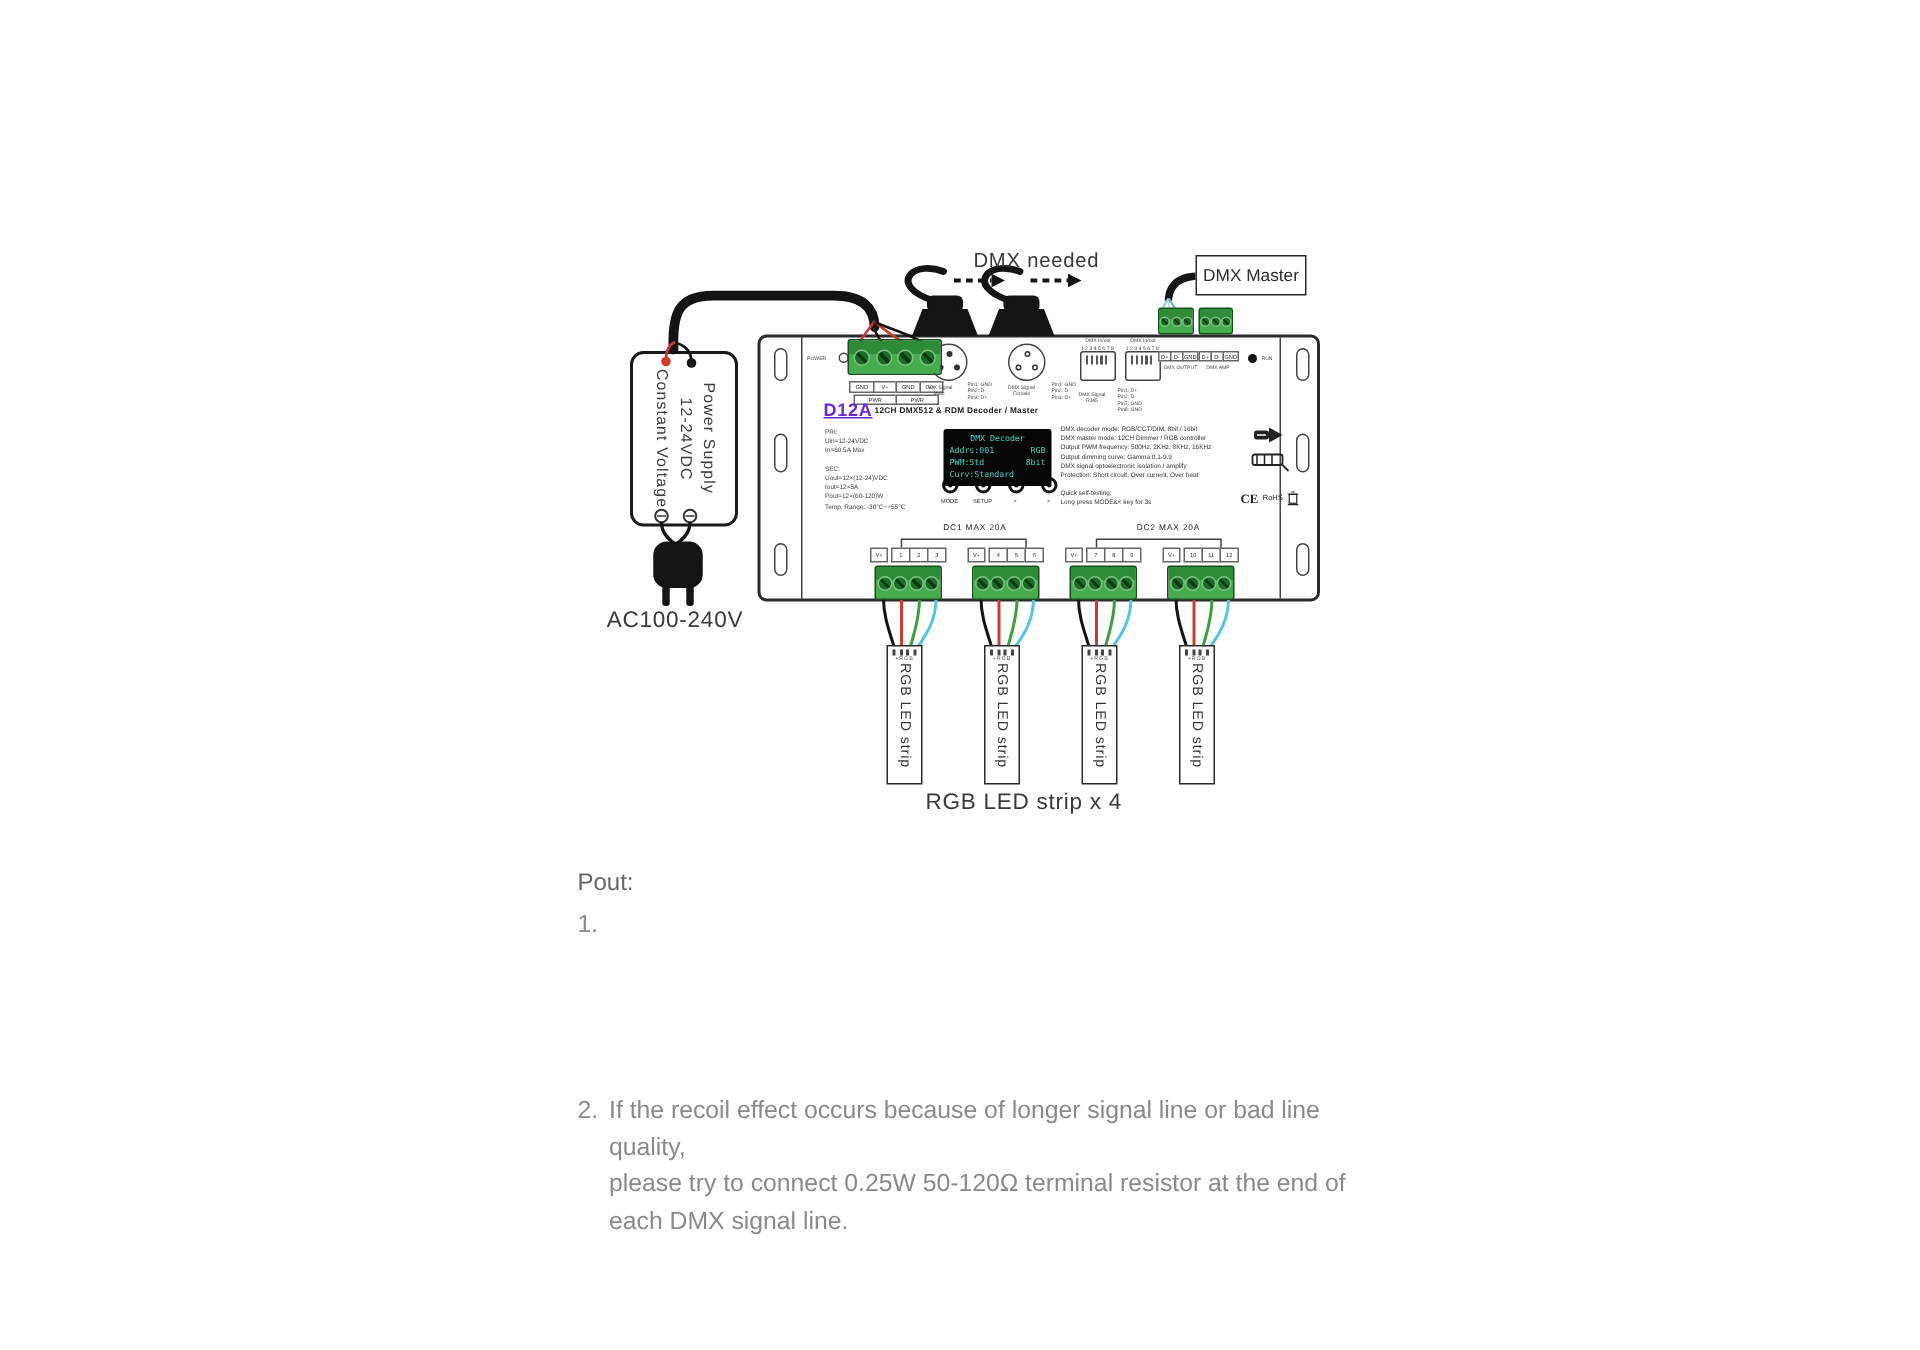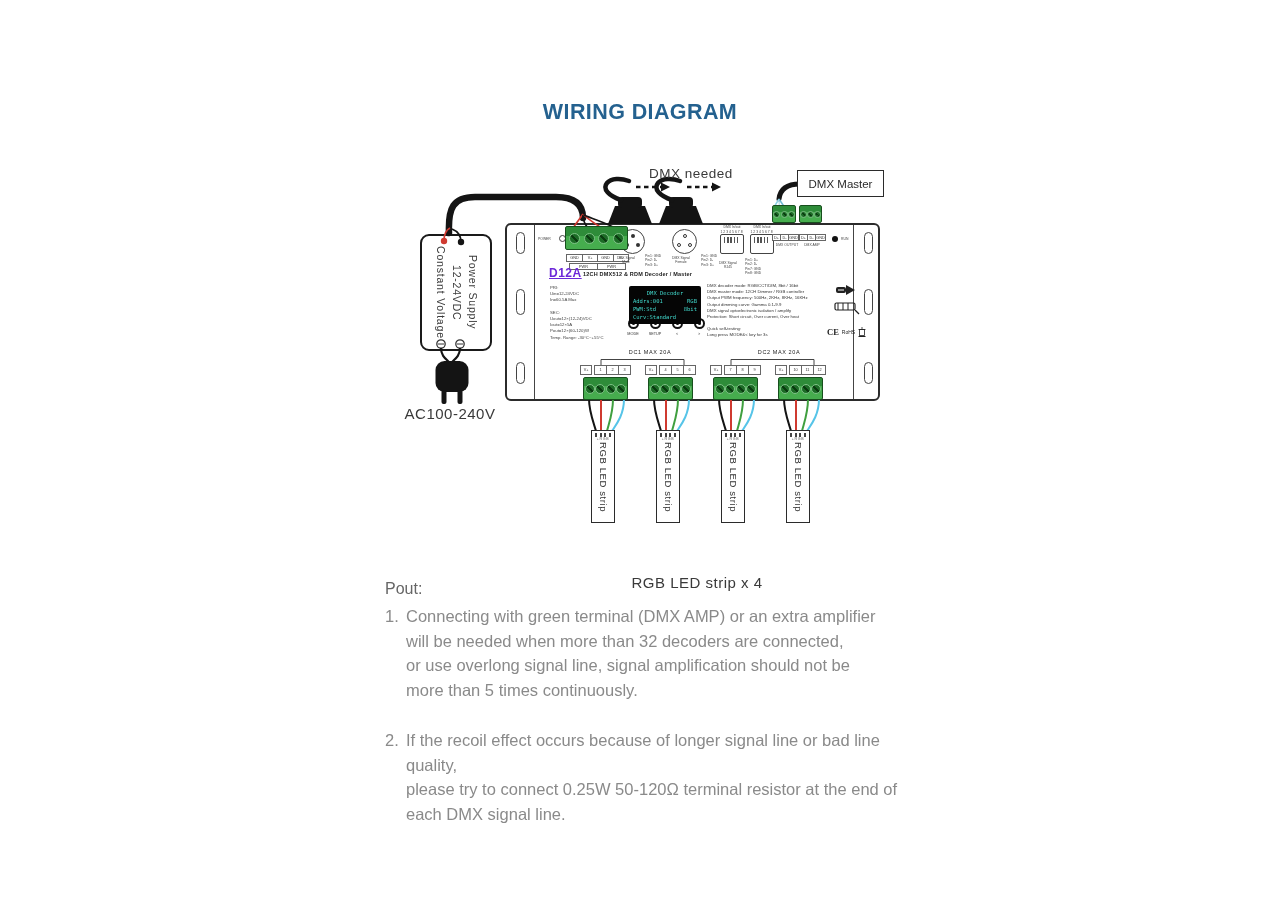--- a/index.html
+++ b/index.html
@@ -10,21 +10,21 @@
   
   .title{left:0;top:100px;width:100%;text-align:center;font-weight:bold;font-size:21.5px;
          letter-spacing:0.4px;color:#24618f;}
   
   .psu{left:420px;top:234px;width:72px;height:117px;border:2.5px solid #1a1a1a;border-radius:9px;
        background:#fff;display:flex;align-items:center;justify-content:center;z-index:1;box-sizing:border-box;}
   .psu-text{writing-mode:vertical-rl;font-size:10.5px;line-height:1.5;color:#3a3a3a;
             letter-spacing:0.8px;text-align:center;}
   .ac-label{left:402px;top:405px;width:96px;text-align:center;font-size:15px;color:#3a3a3a;letter-spacing:0.5px;}
   .dmx-signal-label{left:649px;top:166px;font-size:13.5px;color:#3a3a3a;letter-spacing:0.5px;z-index:4;}
-  .master-box{left:797px;top:170px;width:87px;height:27px;border:1.6px solid #2b2b2b;background:#fff;
+  .master-box{left:797px;top:170px;width:74px;height:27px;border:1.6px solid #2b2b2b;background:#fff;
               display:flex;align-items:center;justify-content:center;font-size:11.5px;color:#2b2b2b;
               z-index:3;box-sizing:border-box;}
   
   .device{left:505px;top:223px;width:375px;height:178px;border:2px solid #2b2b2b;border-radius:6px;
           background:#fff;z-index:1;box-sizing:border-box;}
   .ear-line{width:0;height:100%;border-left:1.5px solid #444;top:0;}
   .oval{width:9px;height:22px;border:1.5px solid #444;border-radius:5px;background:#fff;box-sizing:border-box;}
   .t3{font-size:3.4px;line-height:4.4px;color:#444;}
   .t4{font-size:4.3px;line-height:6.2px;color:#444;}
   .model{font-size:12px;font-weight:bold;color:#6d28d9;letter-spacing:0.5px;text-decoration:underline;}
@@ -57,37 +57,36 @@
   .run-dot{width:6px;height:6px;background:#111;border-radius:50%;}
   .pwr-dot{width:7px;height:7px;border:1.2px solid #444;border-radius:50%;box-sizing:border-box;}
   
   .strip{width:24px;height:93px;border:1.8px solid #2b2b2b;background:#fff;z-index:3;box-sizing:border-box;
          display:flex;flex-direction:column;align-items:center;}
   .pads{display:flex;gap:2.5px;margin-top:2px;}
   .pad{width:2px;height:4px;background:#444;}
   .padlabel{font-size:3.6px;color:#555;letter-spacing:0.6px;}
   .vtext{writing-mode:vertical-rl;font-size:9.5px;color:#333;letter-spacing:0.6px;flex:1;
          display:flex;align-items:center;margin-top:1px;}
-  .strips-caption{left:617px;top:526px;width:160px;text-align:center;font-size:15px;color:#3a3a3a;letter-spacing:0.5px;margin-top:48px;}
+  .strips-caption{left:617px;top:526px;width:160px;text-align:left;font-size:15px;color:#3a3a3a;letter-spacing:0.5px;}
   .dc-label{font-size:5.5px;color:#222;letter-spacing:0.6px;text-align:center;width:96px;}
   
   .note-head{left:385px;top:580px;font-size:16px;color:#666;}
   .note{display:flex;color:#8a8a8a;font-size:16.5px;line-height:24.6px;}
   .note .num{width:21px;flex:none;}
   .cert{display:flex;align-items:center;gap:3px;}
   .ce{font-size:8.5px;font-weight:bold;color:#222;font-family:"Liberation Serif",serif;}
   .rohs{font-size:5px;color:#222;}
   svg{display:block;}
 </style>
 </head>
 <body>
 
 <div id="canvas">
 
-  <div class="abs title">WIRING DIAGRAM</div>
 
   <div class="abs psu">
     <div class="psu-text">
       <div>Power Supply</div>
       <div>12-24VDC</div>
       <div>Constant Voltage</div>
     </div>
   </div>
   <div class="abs ac-label">AC100-240V</div>
 
@@ -415,24 +414,20 @@
 
     <path d="M784,399 C784,411 788,421 791,431" fill="none" stroke="#141414" stroke-width="2"></path>
     <path d="M796,399 C796,413 796,421 796,431" fill="none" stroke-width="2" stroke="#cf3a30"></path>
     <path d="M808,399 C808,413 804,423 802,431" fill="none" stroke-width="2" stroke="#3f9f3f"></path>
     <path d="M819,399 C819,415 811,425 807,431" fill="none" stroke-width="2" stroke="#56c4e8"></path>
   </svg>
 
   <div class="abs note-head">Pout:</div>
   <div class="abs note" style="left:385px;top:604px;width:540px;">
     <span class="num">1.</span>
-    <span class="pre">Connecting with green terminal (DMX AMP)  or an extra amplifier
-will be needed when more than 32 decoders are connected,
-or use overlong signal line, signal amplification should not be
-more than 5 times continuously.</span>
   </div>
   <div class="abs note" style="left:385px;top:728px;width:540px;">
     <span class="num">2.</span>
     <span class="pre">If the recoil effect occurs because of longer signal line or bad line quality,
 please try to connect 0.25W 50-120Ω terminal resistor at the end of
 each DMX signal line.</span>
   </div>
 
 </div>
 

